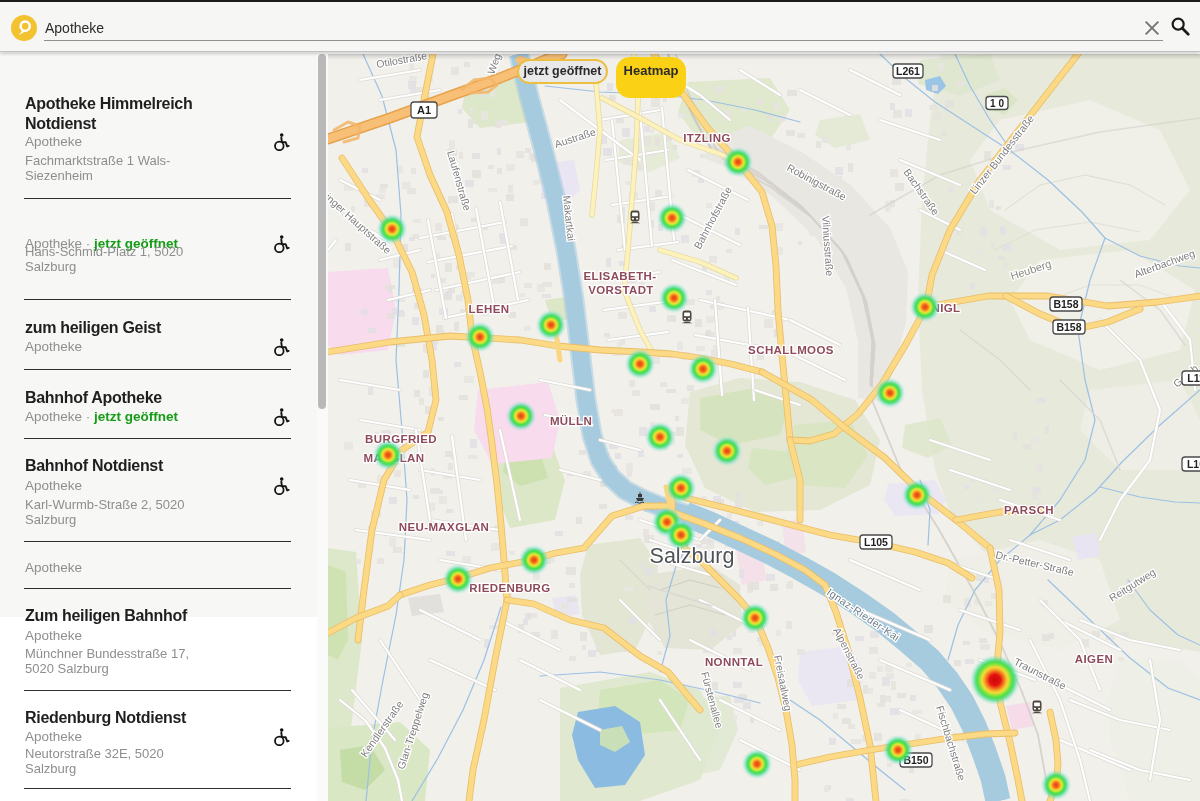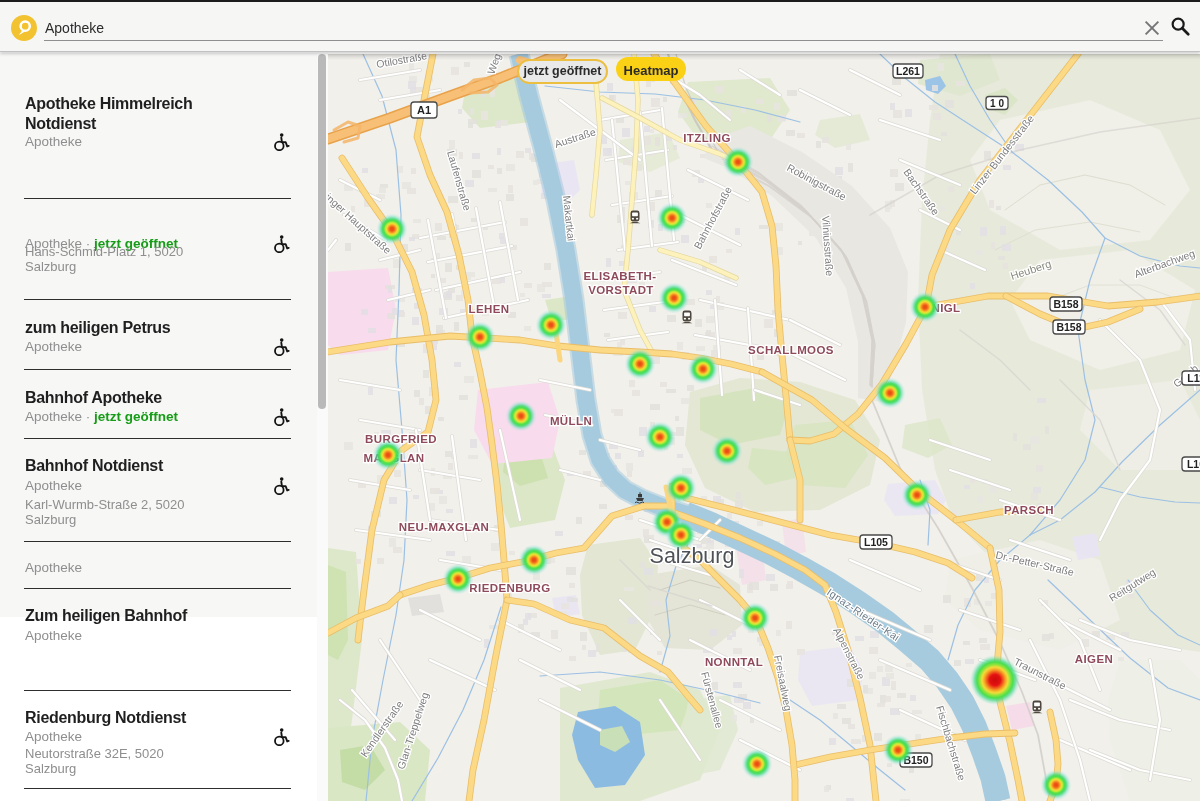--- a/index.html
+++ b/index.html
@@ -20,21 +20,21 @@
 .ti { position:absolute; left:25px; width:245px; font-size:16px; font-weight:bold; color:#1f1f1f; line-height:20px; letter-spacing:-0.3px; }
 .su { position:absolute; left:25px; width:245px; font-size:13.5px; color:#8e8e8e; }
 .ad { position:absolute; left:25px; width:240px; font-size:13px; color:#8e8e8e; line-height:15.2px; }
 .dv { position:absolute; left:24px; width:267px; height:1px; background:#2e2e2e; }
 .wcb { position:absolute; left:272px; width:18px; height:18px; }
 .open { color:#169c16; font-weight:bold; }
 .gd { color:#8e8e8e; }
 #map { position:absolute; left:328px; top:54px; width:872px; height:747px; z-index:1; }
 #btn1 { position:absolute; left:517px; top:59px; width:91px; height:25px; background:#e9e9e9; border:2px solid #ecbf41;
   border-radius:13px; z-index:15; text-align:center; font-size:12.5px; font-weight:bold; color:#2b2b2b; line-height:21px; }
-#btn2 { position:absolute; left:616px; top:57px; width:70px; height:24px; background:#fbd116;
+#btn2 { position:absolute; left:616px; top:57px; width:70px; height:41px; background:#fbd116;
   border-radius:14px; z-index:15; text-align:center; font-size:13px; font-weight:bold; color:#2b2b2b; line-height:28px; }
 #mapshadow { position:absolute; left:328px; top:54px; width:872px; height:6px; background:linear-gradient(#00000022,#0000); z-index:5; }
 </style></head>
 <body>
 <div id="map"><svg width="872" height="747" viewBox="328 54 872 747" font-family="Liberation Sans, sans-serif">
       <defs>
 <radialGradient id="hg">
  <stop offset="0%" stop-color="#e7490f"></stop>
  <stop offset="13%" stop-color="#ee5a17"></stop>
  <stop offset="25%" stop-color="#f79d26"></stop>
@@ -1053,35 +1053,36 @@
       <circle cx="755" cy="618" r="15.5" fill="url(#hg)"></circle>
       <circle cx="757" cy="764" r="15.5" fill="url(#hg)"></circle>
       <circle cx="898" cy="750" r="15.5" fill="url(#hg)"></circle>
       <circle cx="1056" cy="785" r="15.5" fill="url(#hg)"></circle>
       <circle cx="995" cy="680" r="25" fill="url(#hgb)"></circle>
     </svg></div>
 <div id="mapshadow"></div>
 <div id="sidebar">
     <div class="ti" style="top:41px">Apotheke Himmelreich<br>Notdienst</div>
     <div class="su" style="top:80.5px">Apotheke</div>
+    <div class="ad" style="top:100px">Fachmarktstraße 1 Wals-<br>Siezenheim</div>
     <div class="wcb" style="top:79.5px"><svg class="wc" viewBox="0 0 18 18" width="18" height="18">
         <circle cx="9.7" cy="2.1" r="1.8" fill="#141414"></circle>
         <path d="M9.3 4.6 L9.9 9.1 L13.7 9.2 L15.2 13.4 L16.7 12.9" fill="none" stroke="#141414" stroke-width="1.9" stroke-linecap="round" stroke-linejoin="round"></path>
         <circle cx="7.3" cy="12.9" r="4.3" fill="none" stroke="#141414" stroke-width="1.8"></circle>
       </svg></div>
     <div class="dv" style="top:145px"></div>
     <div class="su" style="top:182.5px">Apotheke <span class="gd">·</span> <span class="open">jetzt geöffnet</span></div>
     <div class="ad" style="top:191px">Hans-Schmid-Platz 1, 5020<br>Salzburg</div>
     <div class="wcb" style="top:181.5px"><svg class="wc" viewBox="0 0 18 18" width="18" height="18">
         <circle cx="9.7" cy="2.1" r="1.8" fill="#141414"></circle>
         <path d="M9.3 4.6 L9.9 9.1 L13.7 9.2 L15.2 13.4 L16.7 12.9" fill="none" stroke="#141414" stroke-width="1.9" stroke-linecap="round" stroke-linejoin="round"></path>
         <circle cx="7.3" cy="12.9" r="4.3" fill="none" stroke="#141414" stroke-width="1.8"></circle>
       </svg></div>
     <div class="dv" style="top:246px"></div>
-    <div class="ti" style="top:265px">zum heiligen Petrus</div>
+    <div class="ti" style="top:265px">zum heiligen Geist</div>
     <div class="su" style="top:285.5px">Apotheke</div>
     <div class="wcb" style="top:284.5px"><svg class="wc" viewBox="0 0 18 18" width="18" height="18">
         <circle cx="9.7" cy="2.1" r="1.8" fill="#141414"></circle>
         <path d="M9.3 4.6 L9.9 9.1 L13.7 9.2 L15.2 13.4 L16.7 12.9" fill="none" stroke="#141414" stroke-width="1.9" stroke-linecap="round" stroke-linejoin="round"></path>
         <circle cx="7.3" cy="12.9" r="4.3" fill="none" stroke="#141414" stroke-width="1.8"></circle>
       </svg></div>
     <div class="dv" style="top:316px"></div>
     <div class="ti" style="top:335px">Bahnhof Apotheke</div>
     <div class="su" style="top:355.5px">Apotheke <span class="gd">·</span> <span class="open">jetzt geöffnet</span></div>
     <div class="wcb" style="top:354.5px"><svg class="wc" viewBox="0 0 18 18" width="18" height="18">
@@ -1096,20 +1097,21 @@
     <div class="wcb" style="top:423.5px"><svg class="wc" viewBox="0 0 18 18" width="18" height="18">
         <circle cx="9.7" cy="2.1" r="1.8" fill="#141414"></circle>
         <path d="M9.3 4.6 L9.9 9.1 L13.7 9.2 L15.2 13.4 L16.7 12.9" fill="none" stroke="#141414" stroke-width="1.9" stroke-linecap="round" stroke-linejoin="round"></path>
         <circle cx="7.3" cy="12.9" r="4.3" fill="none" stroke="#141414" stroke-width="1.8"></circle>
       </svg></div>
     <div class="dv" style="top:488px"></div>
     <div class="su" style="top:506.5px">Apotheke</div>
     <div class="dv" style="top:535px"></div>
     <div class="ti" style="top:553px">Zum heiligen Bahnhof</div>
     <div class="su" style="top:574.5px">Apotheke</div>
+    <div class="ad" style="top:593px">Münchner Bundesstraße 17,<br>5020 Salzburg</div>
     <div class="dv" style="top:637px"></div>
     <div class="ti" style="top:655px">Riedenburg Notdienst</div>
     <div class="su" style="top:675.5px">Apotheke</div>
     <div class="ad" style="top:693px">Neutorstraße 32E, 5020<br>Salzburg</div>
     <div class="wcb" style="top:674.5px"><svg class="wc" viewBox="0 0 18 18" width="18" height="18">
         <circle cx="9.7" cy="2.1" r="1.8" fill="#141414"></circle>
         <path d="M9.3 4.6 L9.9 9.1 L13.7 9.2 L15.2 13.4 L16.7 12.9" fill="none" stroke="#141414" stroke-width="1.9" stroke-linecap="round" stroke-linejoin="round"></path>
         <circle cx="7.3" cy="12.9" r="4.3" fill="none" stroke="#141414" stroke-width="1.8"></circle>
       </svg></div>
     <div class="dv" style="top:735px"></div>

